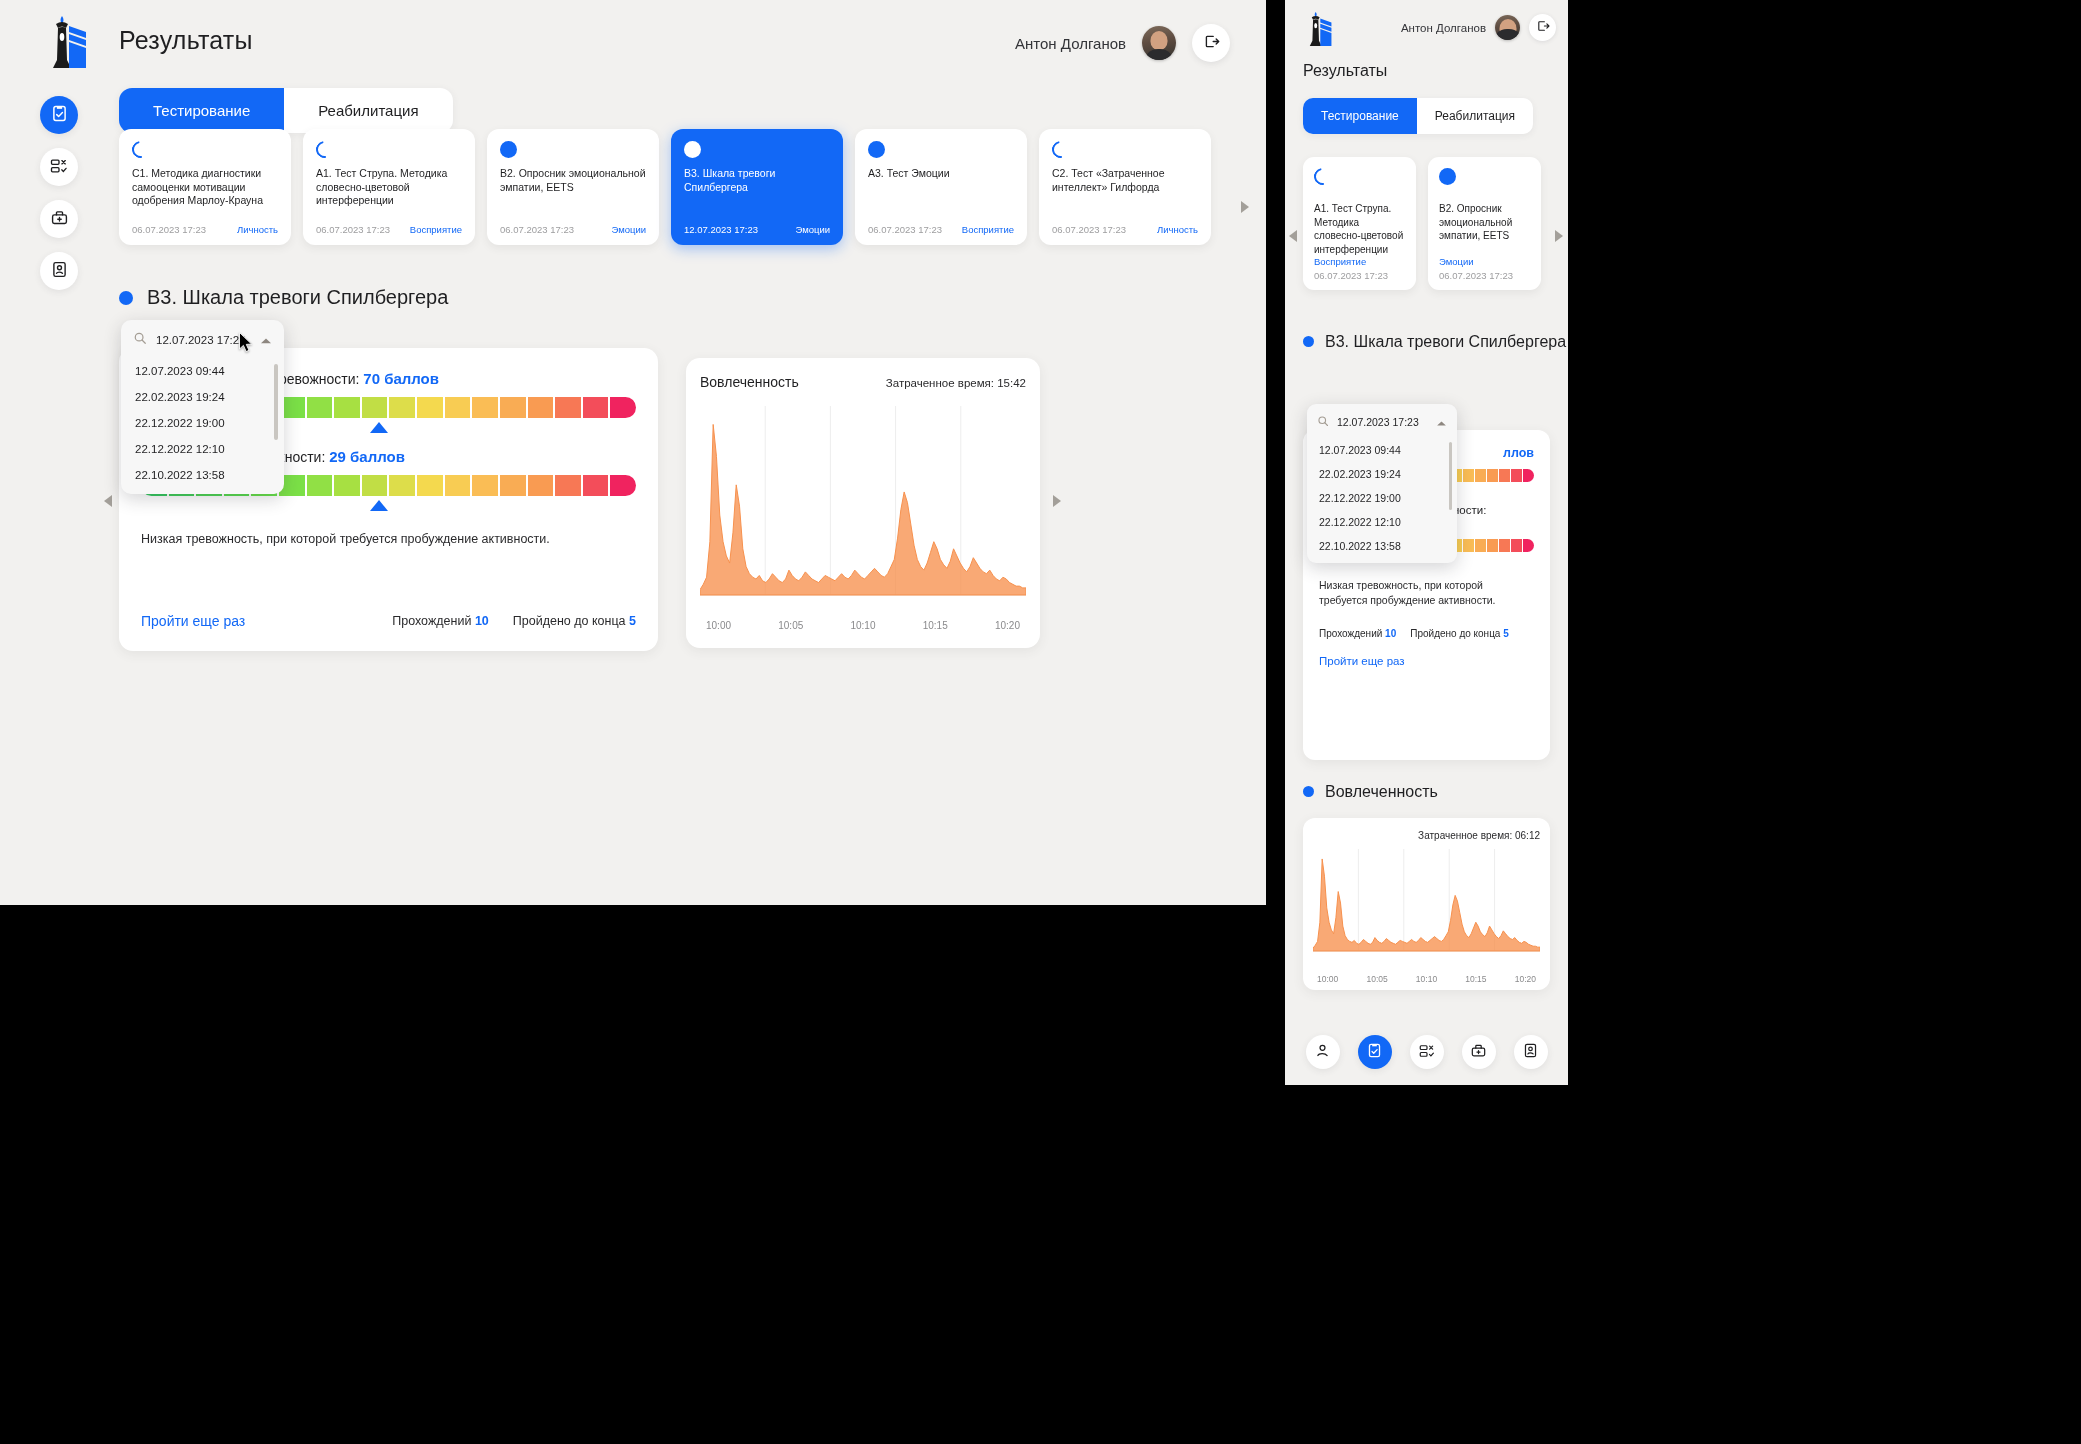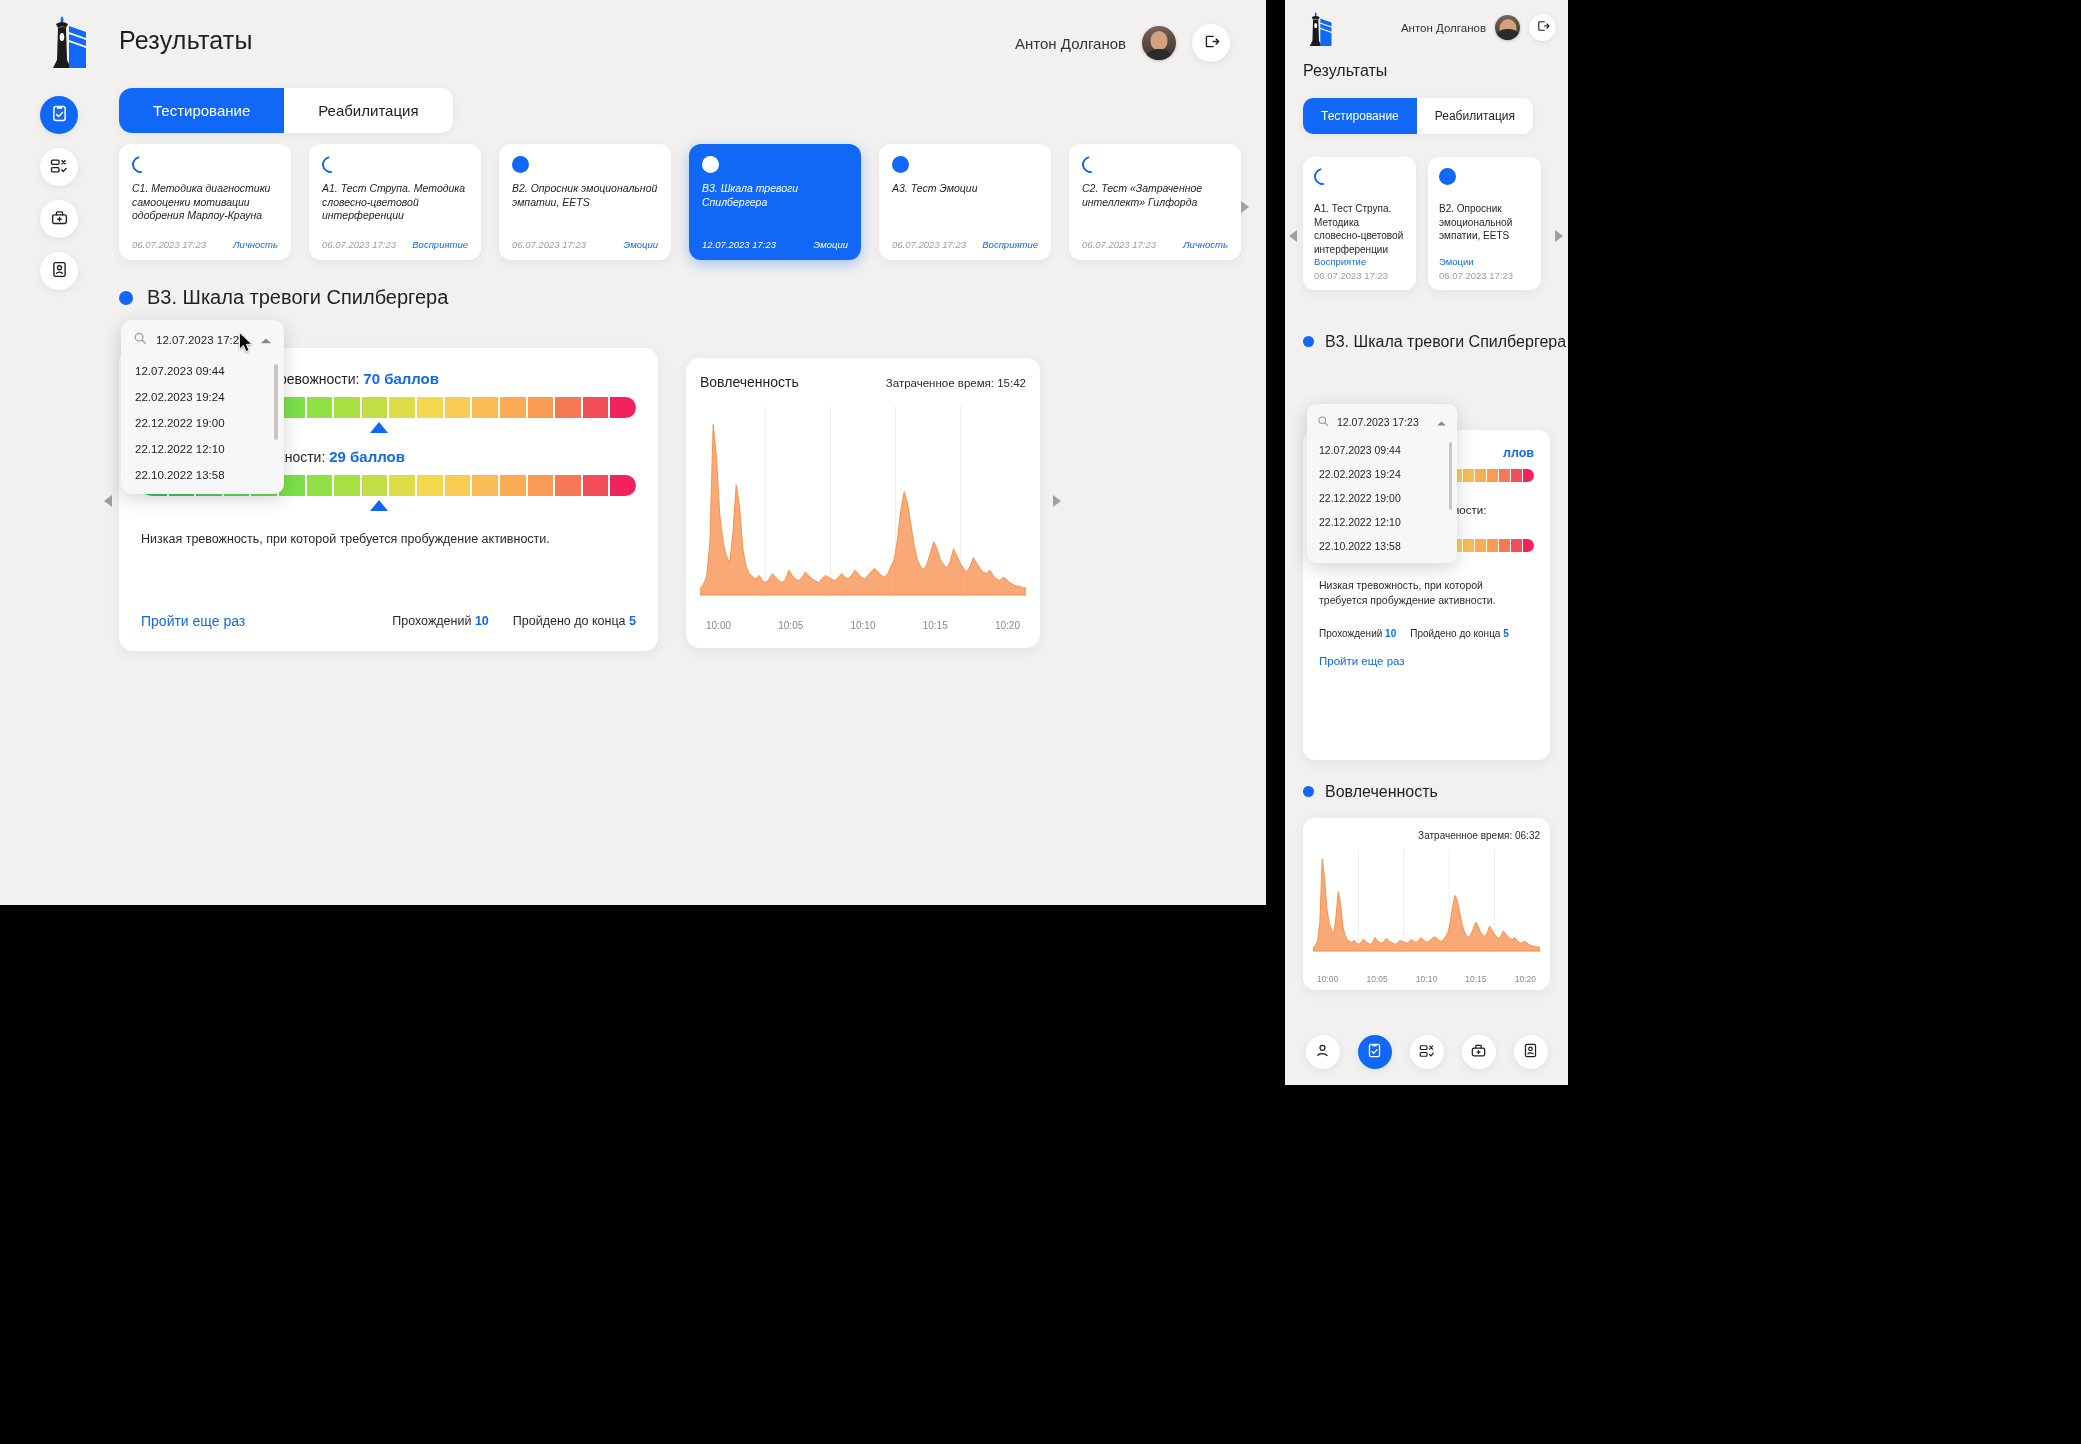--- a/index.html
+++ b/index.html
@@ -75,23 +75,23 @@
     box-shadow: 0 2px 8px rgba(60,60,70,.07);
   }
   .tab {
     padding: 14px 34px; font-size: 15px; color: #1f1f21; cursor: pointer;
     border: none; background: transparent; font-family: inherit;
   }
   .tab.active { background: #1268f6; color: #fff; }
 
   
   .cards {
-    position: absolute; left: 119px; top: 144px;
+    position: absolute; left: 119px; top: 129px;
     width: 1115px; height: 118px;
-    display: flex; gap: 18px; font-style: italic;
+    display: flex; gap: 12px;
   }
   .card {
     width: 172px; flex: 0 0 172px; height: 116px;
     background: #fff; border-radius: 12px; padding: 12px 13px 10px;
     box-shadow: 0 3px 9px rgba(60,60,70,.08);
     display: flex; flex-direction: column; cursor: pointer; position: relative;
   }
   .card.selected { background: #1268f6; box-shadow: 0 4px 14px rgba(18,104,246,.35); }
   .card-status { width: 17px; height: 17px; margin-bottom: 9px; }
   .spinner {
@@ -754,21 +754,21 @@
       </div>
       <div class="m-dd-scroll"></div>
     </div>
 
     <div class="m-section2">
       <div class="m-sec-dot" style="margin-top:0;"></div>
       <div class="m-sec-title">Вовлеченность</div>
     </div>
 
     <div class="m-chart-card">
-      <div class="m-chart-time">Затраченное время: 06:32</div>
+      <div class="m-chart-time">Затраченное время: 06:12</div>
       <div class="m-plot">
         <svg id="plot-mobile" width="227" height="118" viewBox="0 0 227 118">
             <line x1="45.4" x2="45.4" y1="0" y2="102" stroke="#ededed" stroke-width="1"></line>
             <line x1="90.8" x2="90.8" y1="0" y2="102" stroke="#ededed" stroke-width="1"></line>
             <line x1="136.2" x2="136.2" y1="0" y2="102" stroke="#ededed" stroke-width="1"></line>
             <line x1="181.6" x2="181.6" y1="0" y2="102" stroke="#ededed" stroke-width="1"></line>
             <line x1="0" x2="227" y1="102" y2="102" stroke="#e4e4e4" stroke-width="1"></line>
             <path d="M 0 102 L 0.00 99.12 L 2.29 96.25 L 4.59 92.41 L 6.88 73.24 L 9.17 9.96 L 11.46 27.21 L 13.76 58.85 L 16.05 73.24 L 18.34 80.91 L 20.64 84.74 L 22.93 68.44 L 25.22 42.55 L 27.52 54.06 L 29.81 77.07 L 32.10 86.66 L 34.39 90.49 L 36.69 92.41 L 38.98 93.37 L 41.27 91.45 L 43.57 94.33 L 45.86 95.29 L 48.15 93.37 L 50.44 90.49 L 52.74 92.41 L 55.03 94.33 L 57.32 95.29 L 59.62 93.37 L 61.91 88.58 L 64.20 91.45 L 66.49 93.37 L 68.79 94.33 L 71.08 92.41 L 73.37 89.54 L 75.67 91.45 L 77.96 93.37 L 80.25 94.33 L 82.55 95.29 L 84.84 93.37 L 87.13 91.45 L 89.42 92.41 L 91.72 93.37 L 94.01 94.33 L 96.30 92.41 L 98.60 90.49 L 100.89 92.41 L 103.18 93.37 L 105.47 91.45 L 107.77 88.58 L 110.06 90.49 L 112.35 92.41 L 114.65 93.37 L 116.94 91.45 L 119.23 89.54 L 121.53 87.62 L 123.82 89.54 L 126.11 91.45 L 128.40 92.41 L 130.70 90.49 L 132.99 86.66 L 135.28 82.82 L 137.58 71.32 L 139.87 55.98 L 142.16 46.39 L 144.45 52.14 L 146.75 63.65 L 149.04 75.15 L 151.33 82.82 L 153.63 86.66 L 155.92 88.58 L 158.21 84.74 L 160.51 78.99 L 162.80 73.24 L 165.09 77.07 L 167.38 82.82 L 169.68 85.70 L 171.97 87.62 L 174.26 83.78 L 176.56 77.07 L 178.85 80.91 L 181.14 84.74 L 183.43 87.62 L 185.73 89.54 L 188.02 86.66 L 190.31 81.87 L 192.61 84.74 L 194.90 87.62 L 197.19 89.54 L 199.48 90.49 L 201.78 88.58 L 204.07 91.45 L 206.36 93.37 L 208.66 94.33 L 210.95 92.41 L 213.24 93.37 L 215.54 95.29 L 217.83 96.25 L 220.12 97.21 L 222.41 97.21 L 224.71 98.16 L 227.00 98.16 L 227 102 Z" fill="#f7914e" fill-opacity="0.78" stroke="#f7914e" stroke-width="1" stroke-linejoin="round"></path>
           </svg>
         <div class="m-xlabels">

